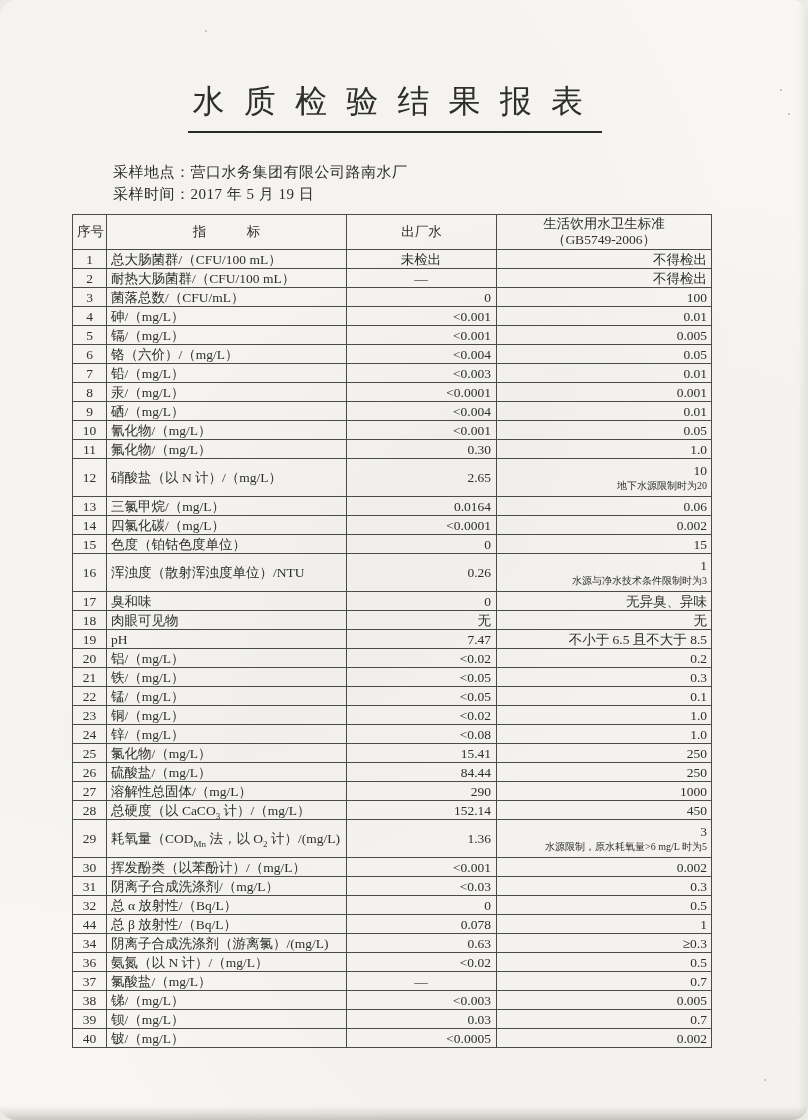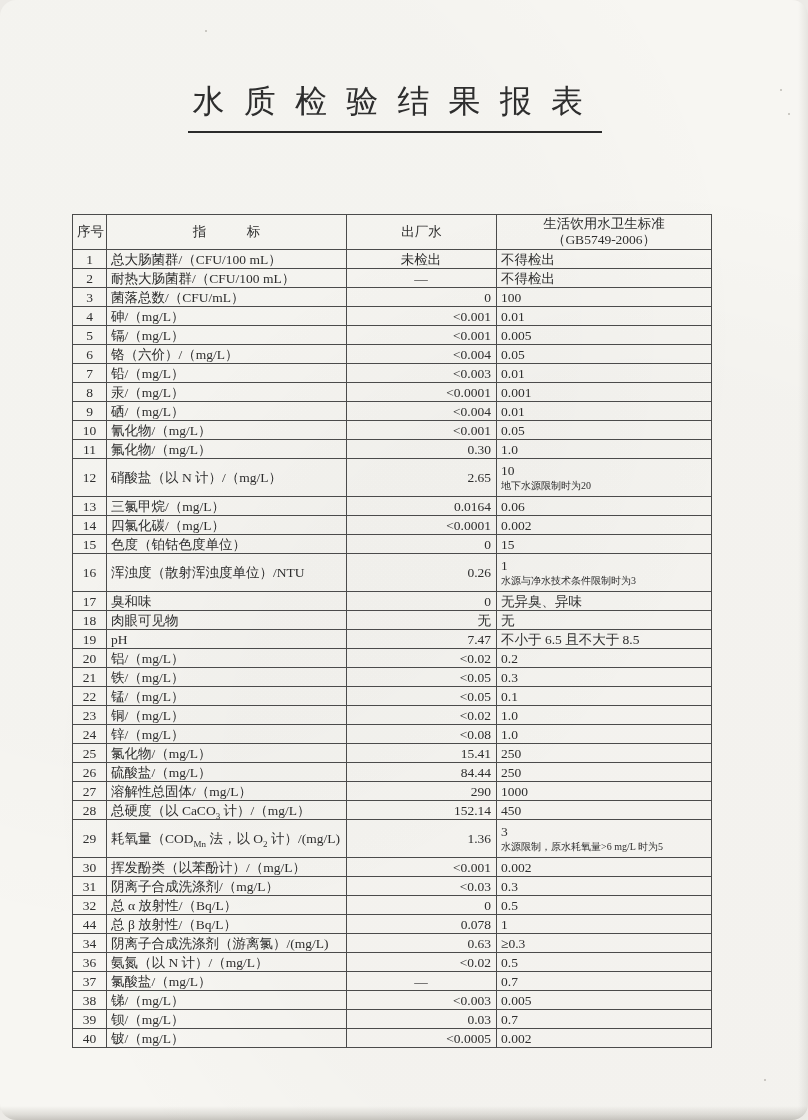--- a/index.html
+++ b/index.html
@@ -68,34 +68,42 @@
     white-space: nowrap;
     overflow: hidden;
   }
   thead th { height: 34px; text-align: center; line-height: 16px; }
   tbody td { height: 18px; line-height: 17px; }
   tbody tr.tall td { height: 37px; }
   .c-no  { text-align: center; padding: 0 1px; }
   .c-ind { text-align: left; }
   .c-res { text-align: right; padding-right: 5px; margin-top: 28px; }
   .c-res.center { text-align: center; }
-  .c-std { padding-right: 4px; }
+  .c-std { text-align: right; padding-right: 4px; }
   td.std2 { line-height: 15px; }
   td.std2 .note { font-size: 10px; }
   sub { font-size: 9px; line-height: 0; }
 </style>
 </head>
 <body>
 
 <div class="page">
 
   <div class="title-wrap">
     <span class="title">水质检验结果报表</span>
   </div>
 
+  <div class="meta">
+    <div>
+      <span>采样地点：</span><span>营口水务集团有限公司路南水厂</span>
+    </div>
+    <div>
+      <span>采样时间：</span><span>2017 年 5 月 19 日</span>
+    </div>
+  </div>
 
   <div class="tbl-wrap">
     <table>
       <colgroup>
         <col style="width:34px">
           <col style="width:240px">
           <col style="width:150px">
           <col style="width:215px">
       </colgroup>
       <thead>

